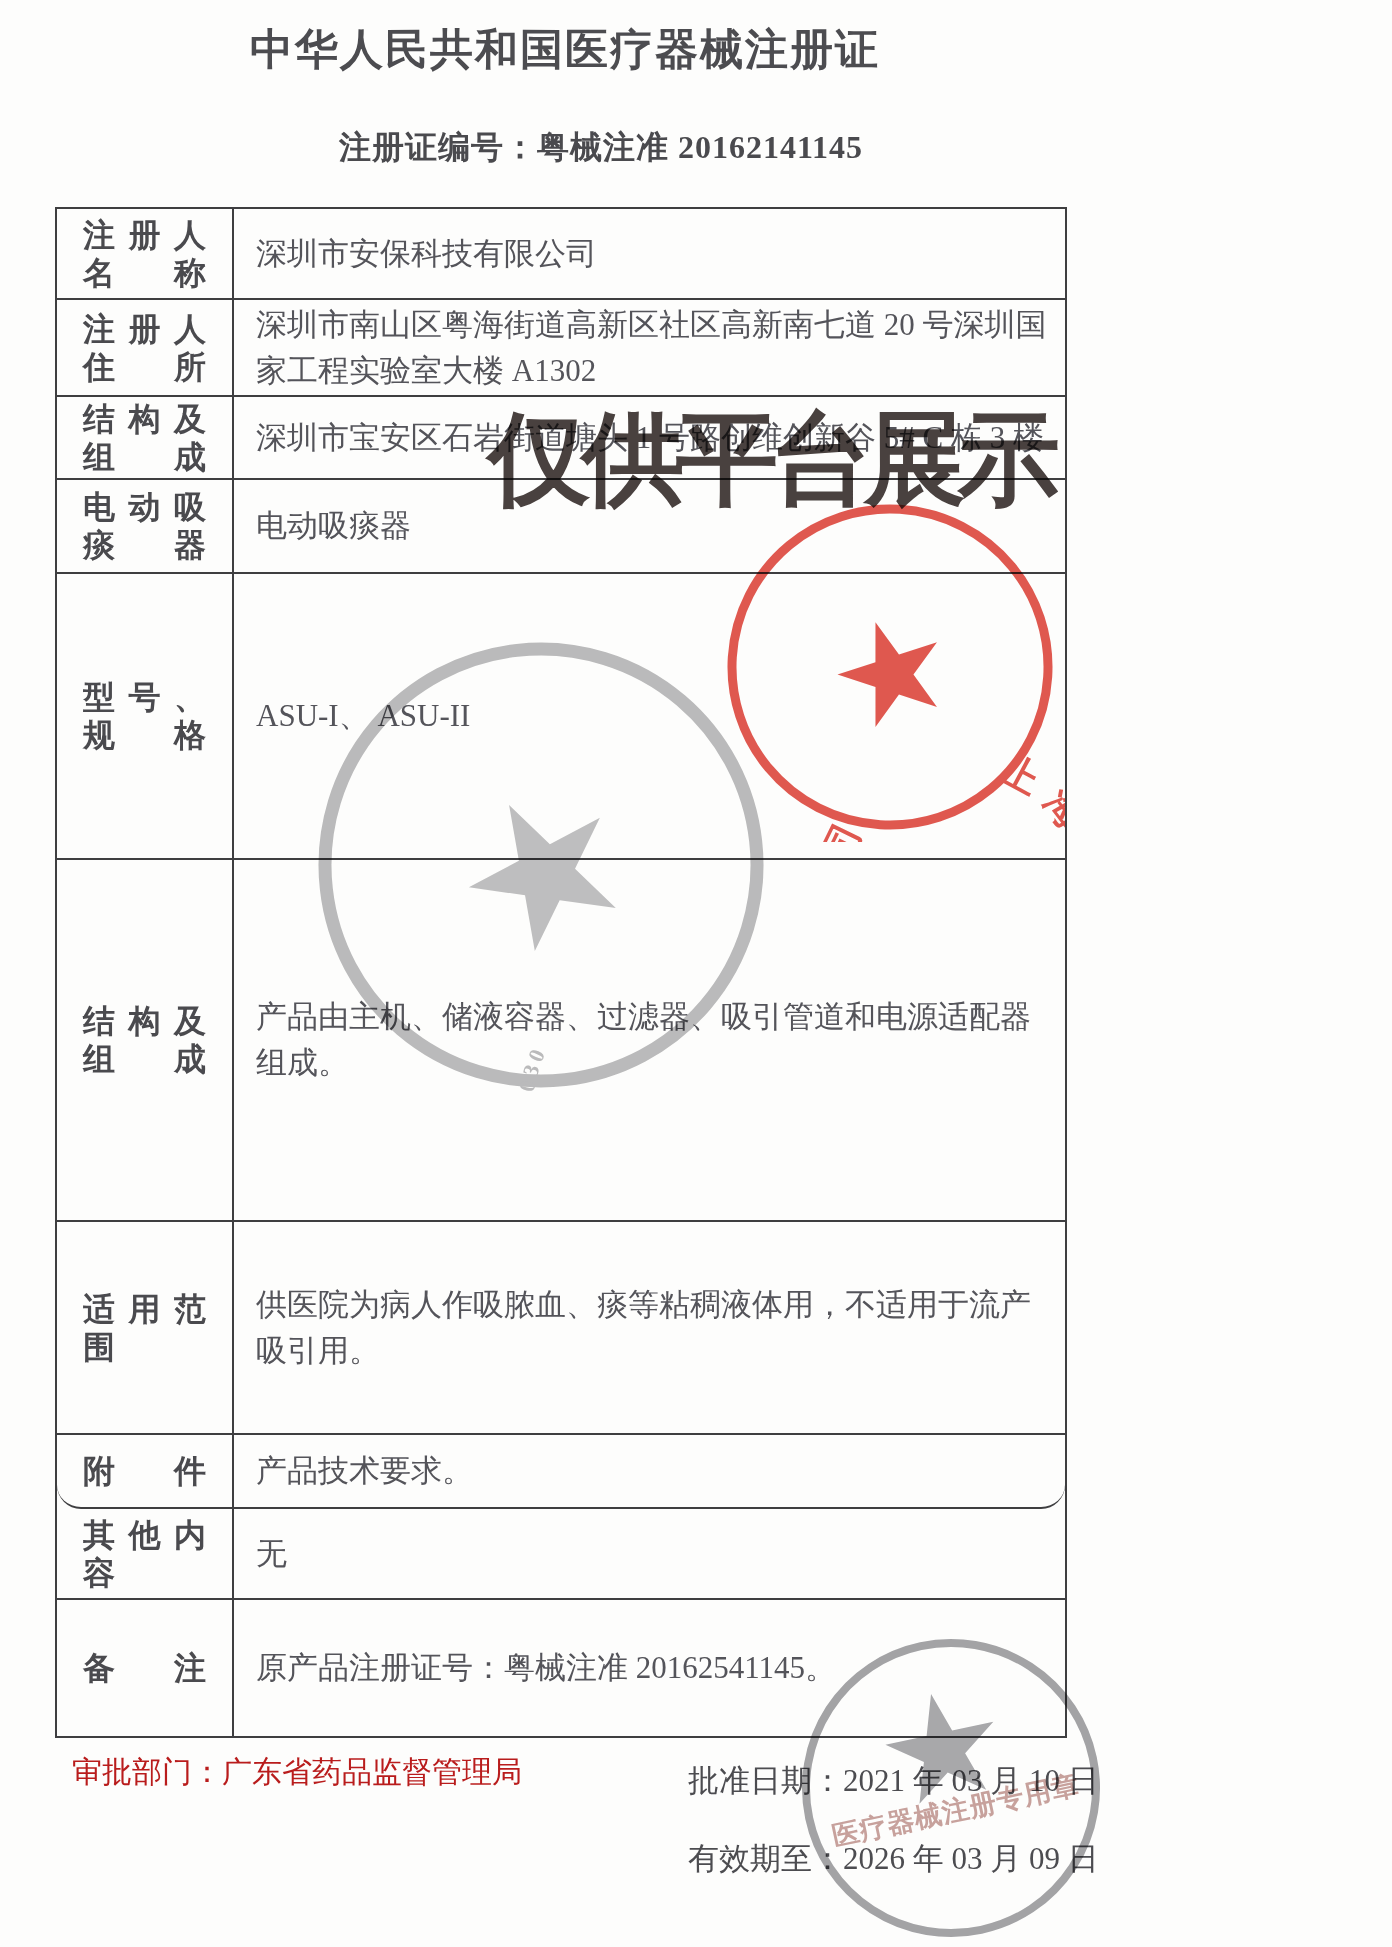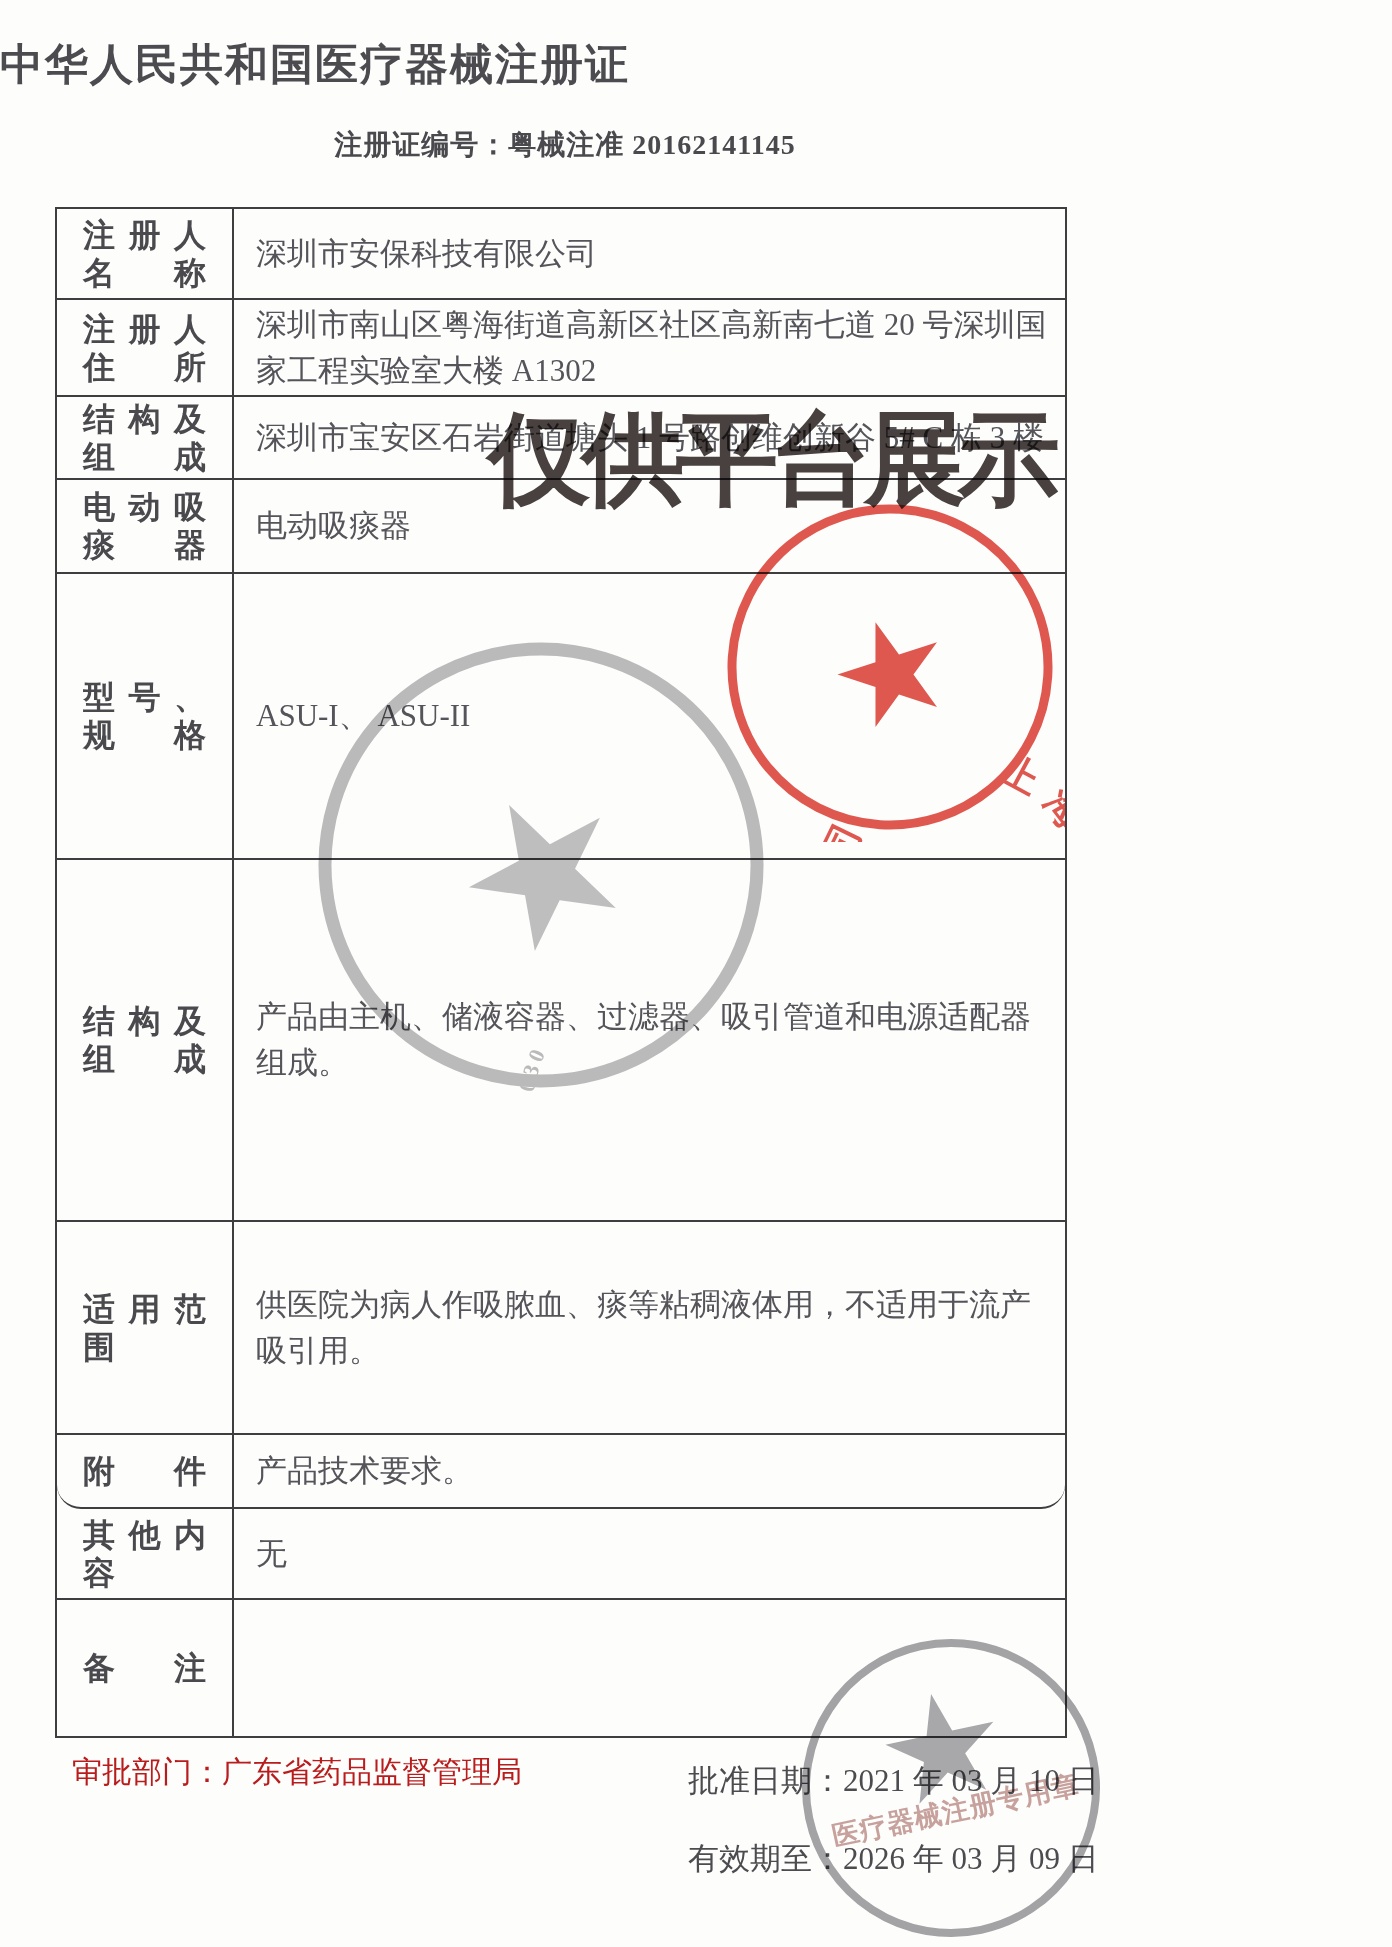--- a/index.html
+++ b/index.html
@@ -1,26 +1,26 @@
 <!DOCTYPE html>
 <html><head>
 <meta charset="utf-8">
 <style>
   html,body{margin:0;padding:0;background:#ffffff;}
   .page{
     position:relative;width:1392px;height:1947px;background:#fdfdfc;
     font-family:"Liberation Serif","DejaVu Serif",serif;color:#4f4f52;overflow:hidden;
   }
   .doc-title{
-    position:absolute;left:0;top:36px;width:1130px;
+    position:absolute;left:0;top:21px;width:1130px;text-align:center;
     font-size:43px;font-weight:bold;letter-spacing:2px;color:#4c4c50;
   }
   .cert-line{
     position:absolute;left:0;top:126px;width:1130px;text-align:center;
-    font-size:28px;font-weight:bold;letter-spacing:1px;color:#4a4a4e;
+    font-size:32px;font-weight:bold;letter-spacing:1px;color:#4a4a4e;padding-left:36px;
   }
   .cert-table{
     position:absolute;left:55px;top:207px;width:1008px;
     border:2px solid #3e3e40;display:flex;flex-direction:column;background:transparent;
   }
   .row{display:flex;border-bottom:2px solid #3e3e40;box-sizing:border-box;}
   .row:last-child{border-bottom:none;}
   .row-label{
     width:177px;flex:0 0 177px;border-right:2px solid #3e3e40;box-sizing:border-box;
     display:flex;align-items:center;padding:0 26px;
@@ -129,20 +129,23 @@
           <span>其他内容</span>
         </div>
       <div class="row-value">
           <span>无</span>
         </div>
     </div>
     <div class="row r9">
       <div class="row-label">
           <span>备注</span>
         </div>
+      <div class="row-value">
+          <span>原产品注册证号：粤械注准 20162541145。</span>
+        </div>
     </div>
   </div>
 
   <div class="footer-left">
     <span>审批部门：</span><span>广东省药品监督管理局</span>
   </div>
   <div class="footer-right">
     <div class="line1">
       <span>批准日期：</span><span>2021 年 03 月 10 日</span>
     </div>

